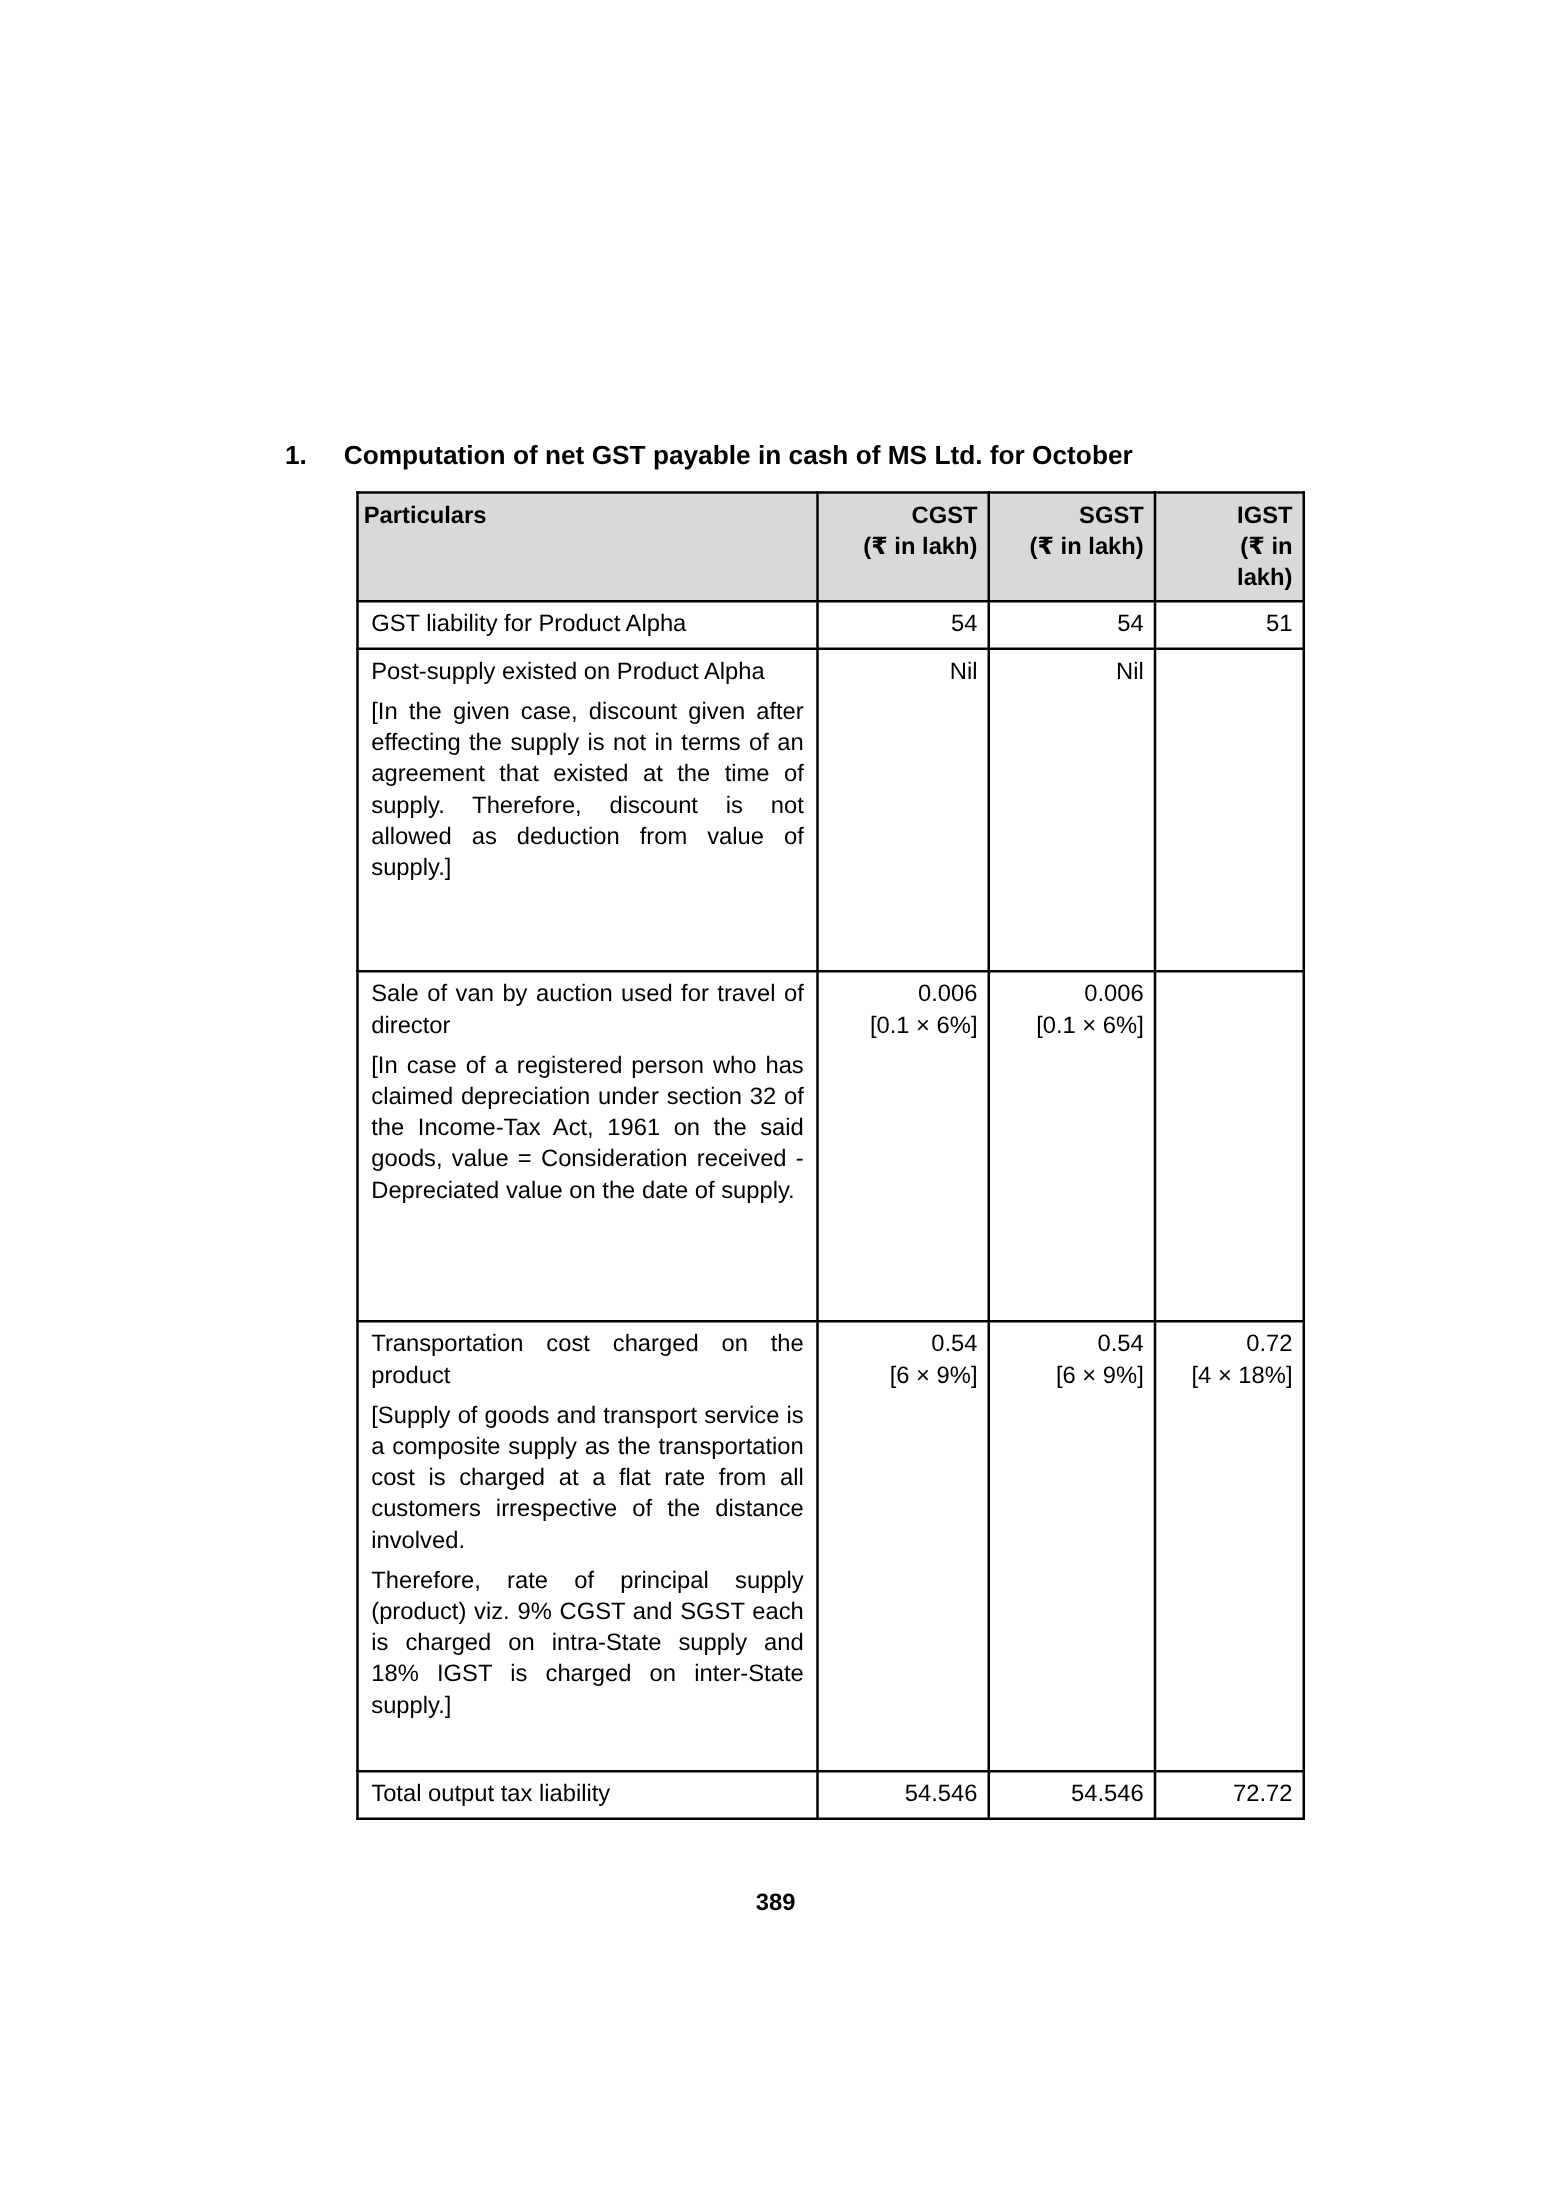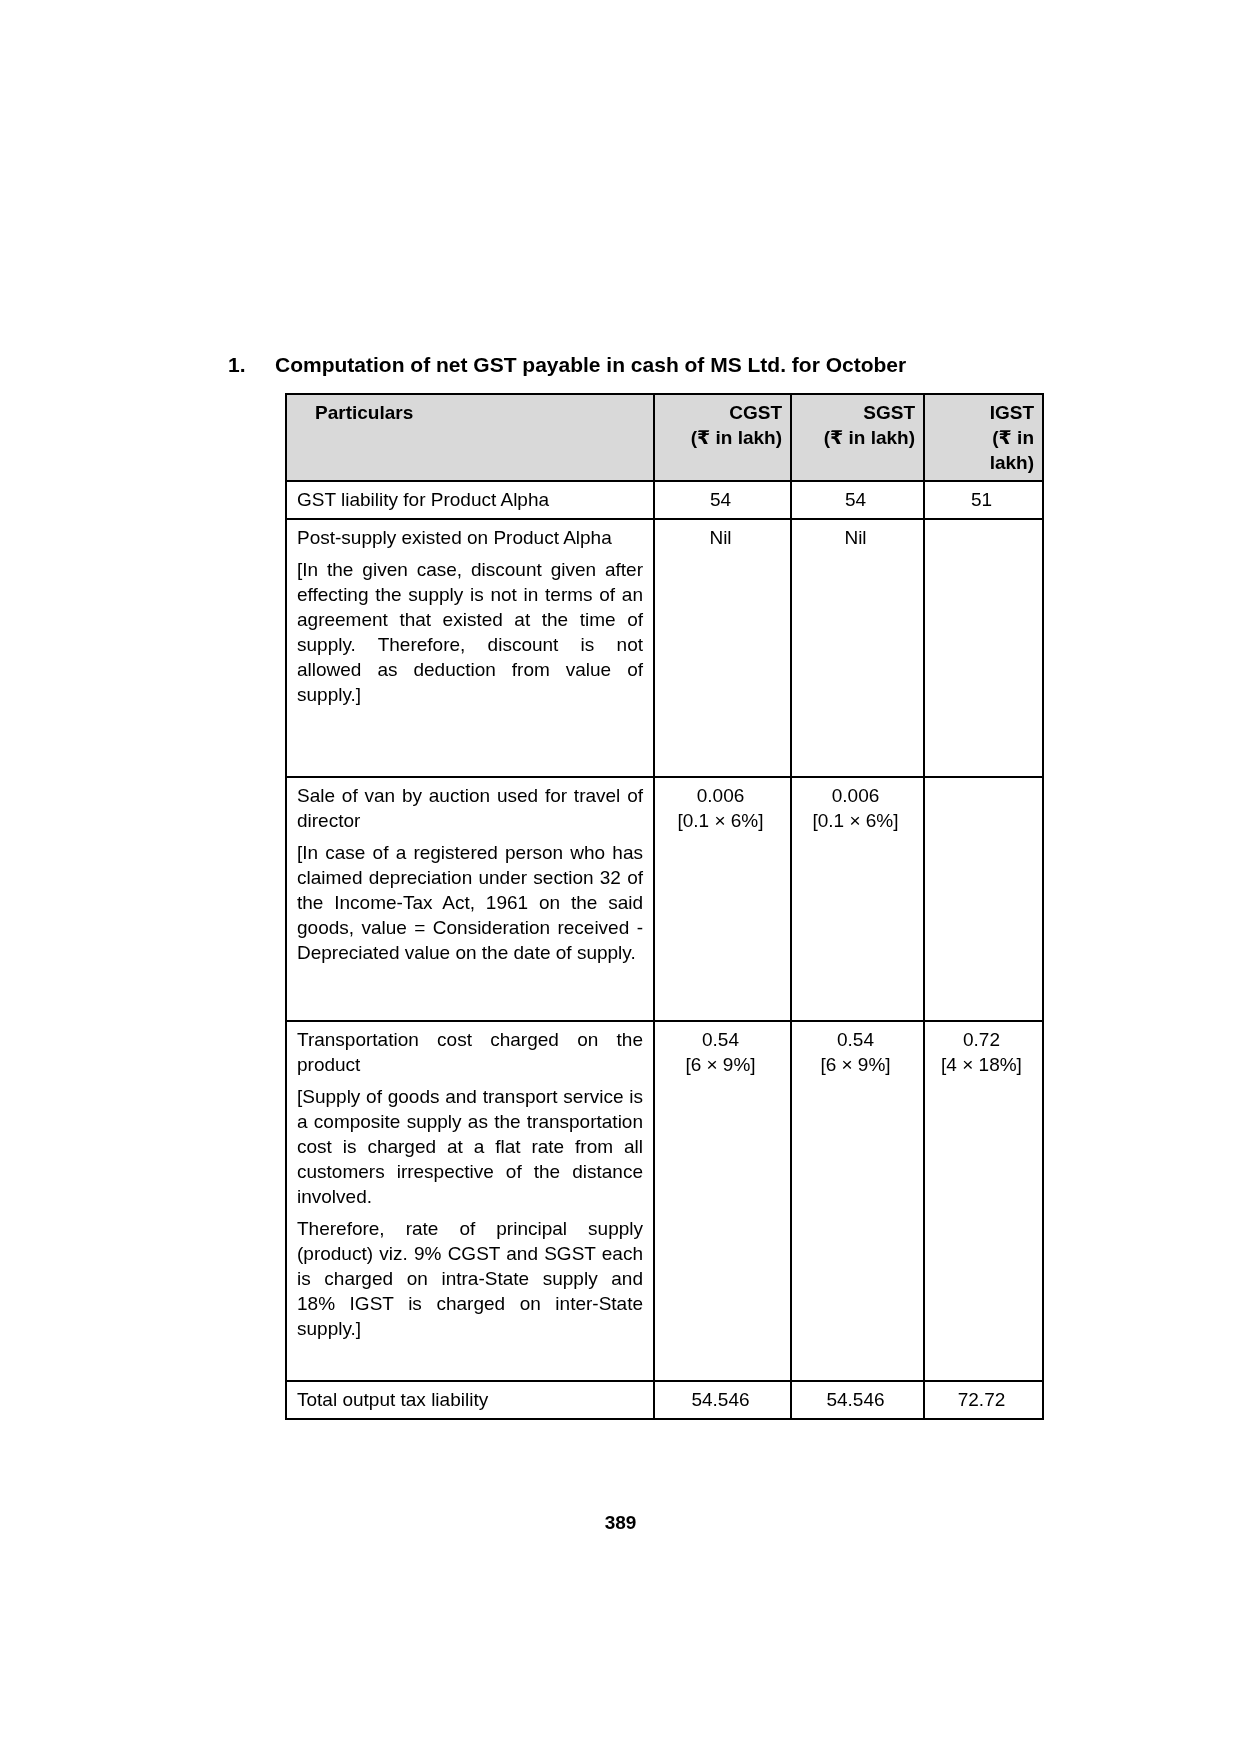--- a/index.html
+++ b/index.html
@@ -56,32 +56,32 @@
     vertical-align: top;
     overflow: hidden;
   }
   thead th {
     background: #d9d9d9;
     font-weight: bold;
     padding: 5px 8px 5px 8px;
   }
   thead th.col-part {
     text-align: left;
-    padding-left: 28px;
+    padding-left: 4px;
   }
   thead th.col-num { text-align: right; }
   td.part {
     text-align: justify;
     padding: 5px 10px 6px 10px;
     border-radius: 12px;
   }
   td.part p { margin: 0 0 7px 0; }
   td.part p:last-child { margin-bottom: 0; }
   td.num {
-    text-align: center;
+    text-align: right;
     padding: 5px 8px 5px 4px;
   }
   tr.total-row td {
     font-weight: normal;
   }
   tr.total-row td.part { text-align: left; }
   .page-number {
     position: absolute;
     top: 1512px;
     left: 0;
@@ -154,21 +154,21 @@
           <div>Nil</div>
         </td>
         <td class="num">
           <div>Nil</div>
         </td>
         <td class="num">
           <div></div>
         </td>
       </tr>
 
-      <tr style="height:244px;padding-left:35px;">
+      <tr style="height:280px;padding-left:35px;">
         <td class="part">
           <p>Sale of van by auction used for travel of director</p>
           <p>[In case of a registered person who has claimed depreciation under section 32 of the Income-Tax Act, 1961 on the said goods, value = Consideration received - Depreciated value on the date of supply.</p>
         </td>
         <td class="num">
           <div>0.006</div>
           <div>[0.1 × 6%]</div>
         </td>
         <td class="num">
           <div>0.006</div>

